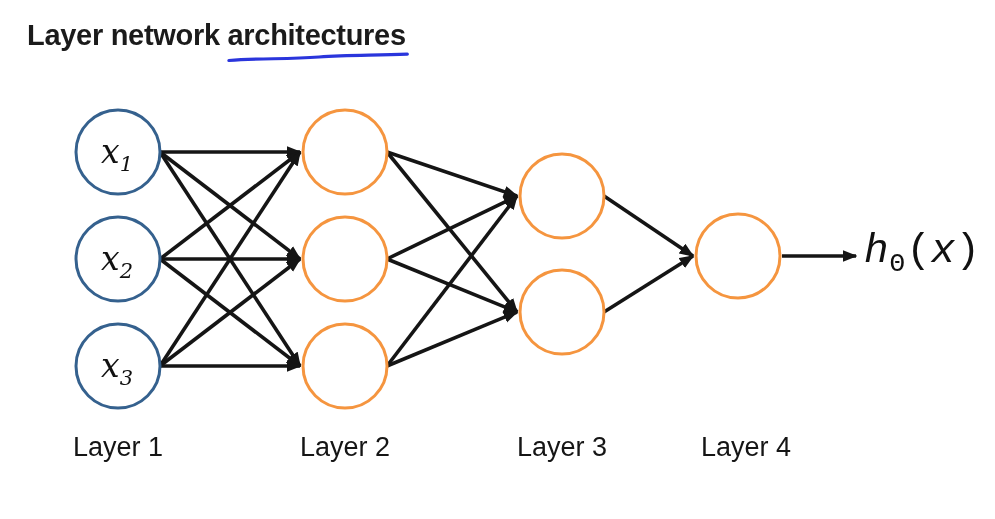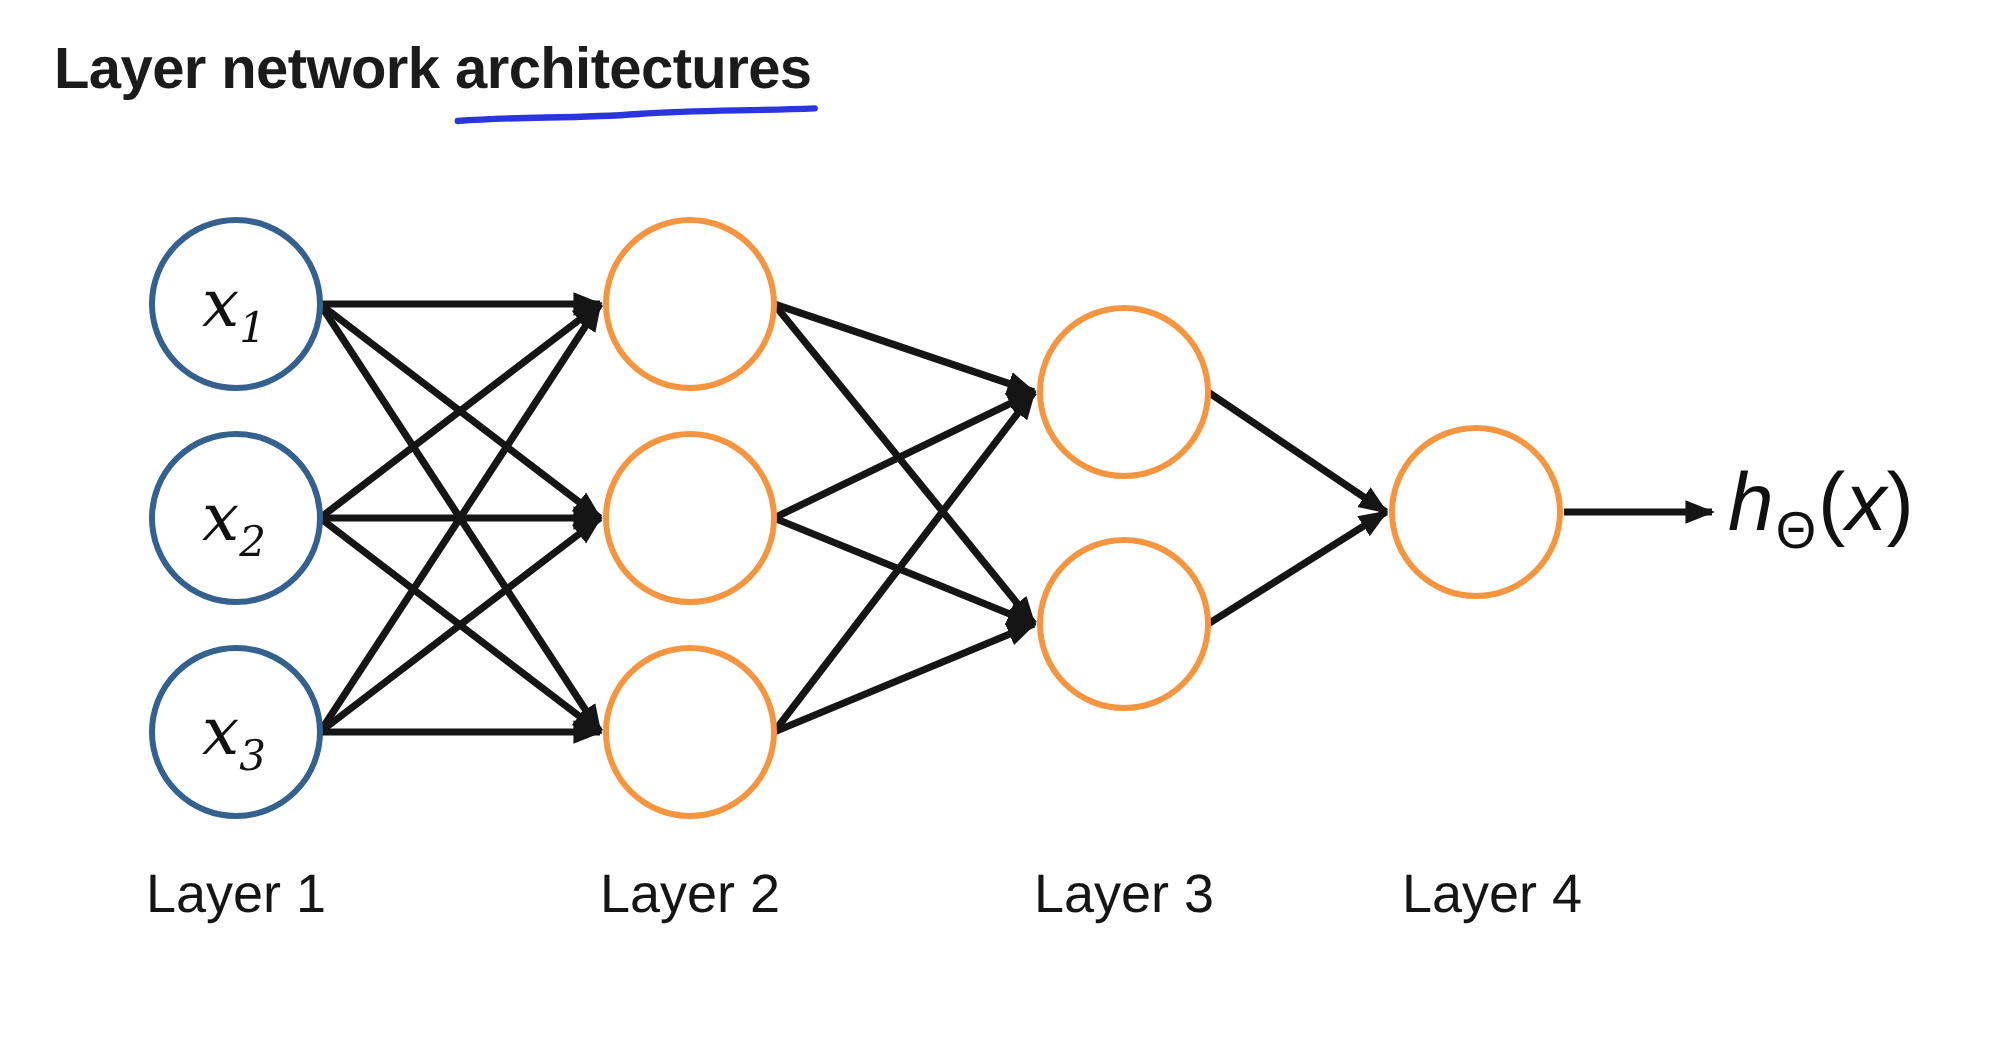--- a/index.html
+++ b/index.html
@@ -20,21 +20,21 @@
   }
   .net-svg{position:absolute;left:0;top:0;}
   .layer-label{
     font-family:"Liberation Sans",sans-serif;font-size:27px;fill:#151515;
   }
   .math-node{
     font-family:"DejaVu Serif",serif;font-style:italic;fill:#111111;
   }
   .output-math{
     position:absolute;left:864px;top:229px;
-    font-family:Liberation Sans, sans-serif;font-size:41px;color:#111111;
+    font-family:Liberation Mono, monospace;font-size:41px;color:#111111;
     white-space:nowrap;line-height:1.1;text-align:right;
   }
   .output-math .it{font-style:italic;}
   .output-math .theta-sub{
     font-style:normal;font-size:26px;position:relative;top:9px;margin-left:1px;margin-right:1px;
   }
 </style>
 </head>
 <body>
 

